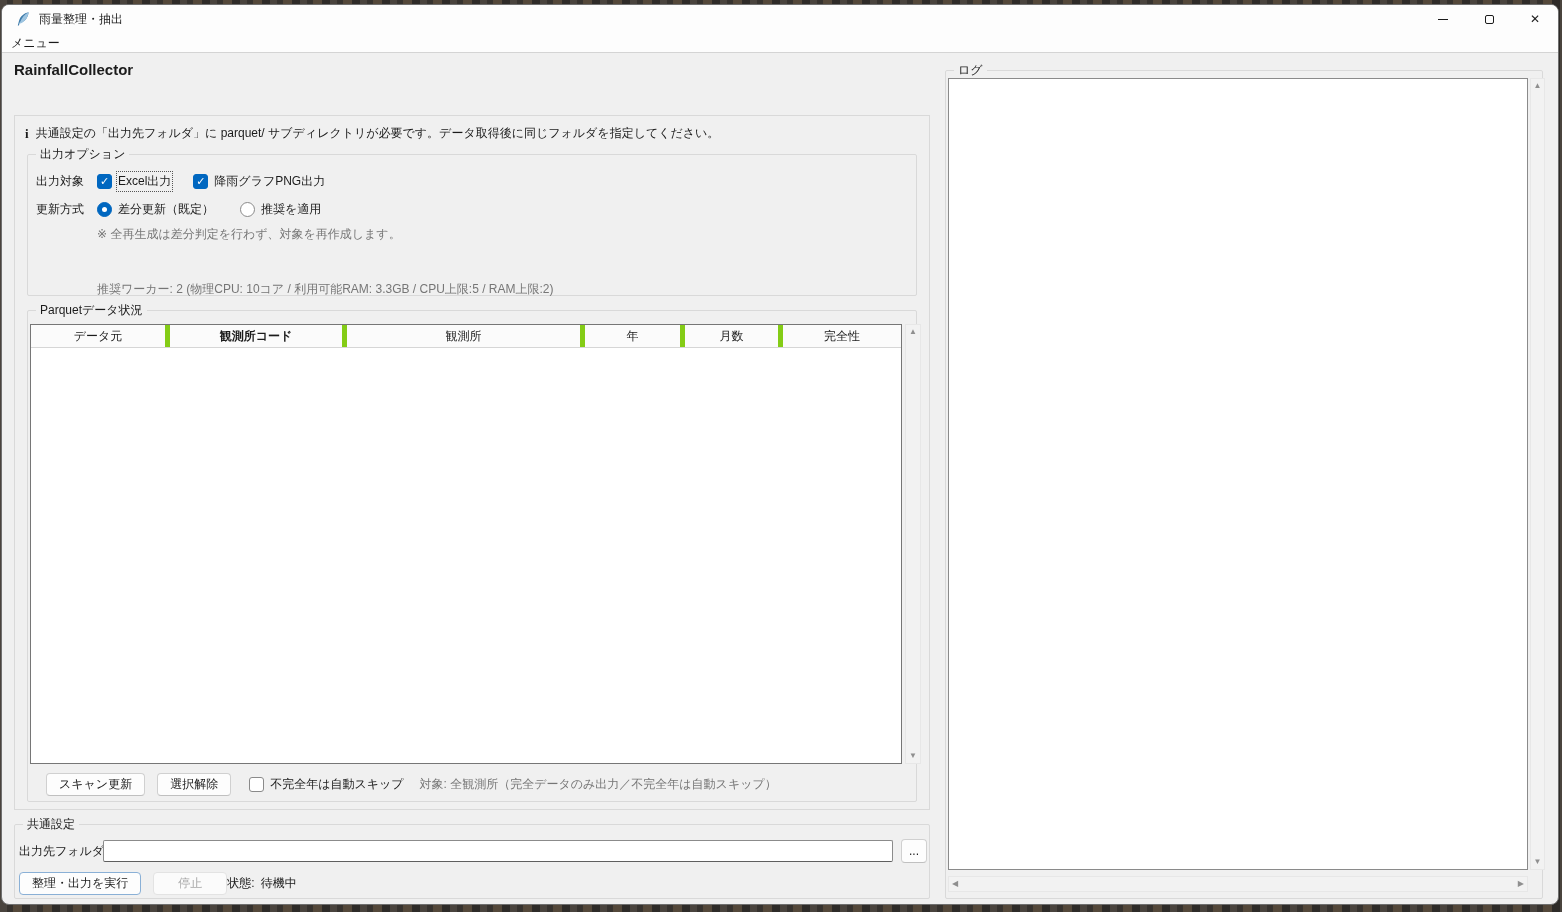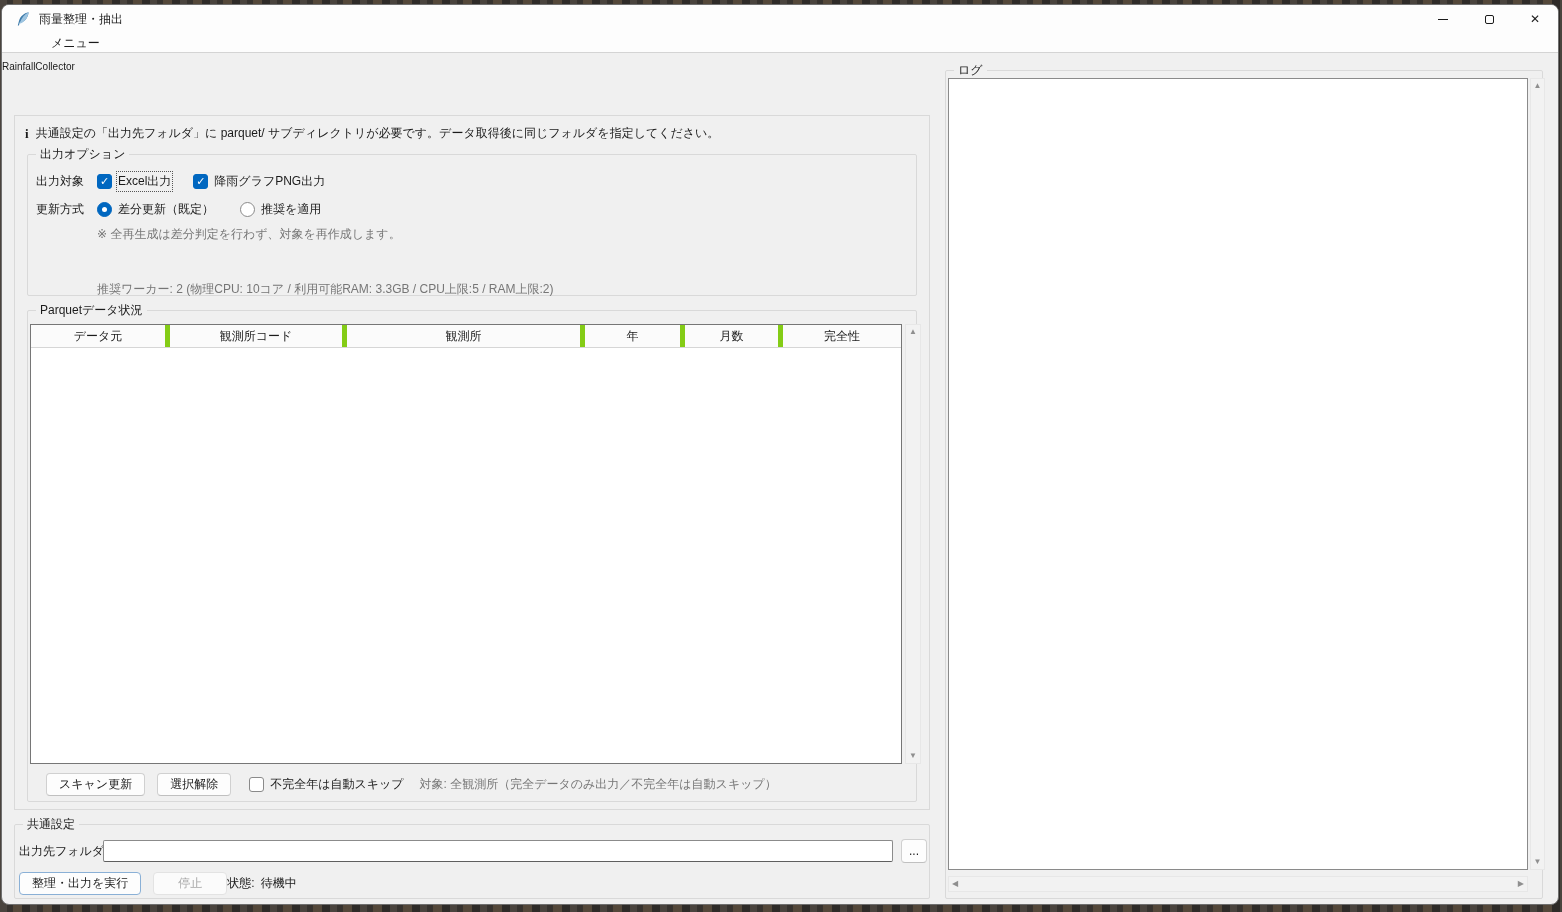--- a/index.html
+++ b/index.html
@@ -19,24 +19,24 @@
   .titlebar { position:absolute; left:0; top:0; width:100%; height:28px; background:var(--chrome); }
   .app-icon { position:absolute; left:13px; top:6px; width:16px; height:16px; }
   .win-title { position:absolute; left:37px; top:0; height:28px; line-height:28px; font-size:12px; }
   .win-controls { position:absolute; right:0; top:0; height:28px; display:flex; }
   .winbtn { width:46px; height:28px; display:flex; align-items:center; justify-content:center; }
   .glyph-min { width:10px; border-top:1px solid #1b1b1b; display:block; }
   .glyph-max { width:9px; height:9px; border:1px solid #1b1b1b; border-radius:2px; display:block; }
   .glyph-close { font-size:12px; color:#1b1b1b; line-height:1; }
   
   .menubar { position:absolute; left:0; top:28px; width:100%; height:20px; background:var(--chrome);
-             border-bottom:1px solid #d4d4d4;padding-left:40px; }
+             border-bottom:1px solid #d4d4d4; }
   .menu-item { display:inline-block; padding:0 6px; margin-left:3px; height:20px; line-height:19px; font-size:12px; }
   
-  .app-title { position:absolute; left:0; top:56px; font-size:10px; font-weight:normal; }
+  .app-title { position:absolute; left:12px; top:56px; font-size:15px; font-weight:bold; }
   .tabbar { position:absolute; left:12px; top:85px; height:26px; display:flex; align-items:flex-end; z-index:3; }
   .tab { height:22px; padding:3px 10px; font-size:12px; background:#ececec; border:1px solid #d9d9d9;
          border-bottom:none; margin-right:2px; white-space:nowrap; }
   .tab.active { height:26px; padding-top:6px; background:#fff; margin-bottom:-1px; z-index:4; }
   .pane { position:absolute; left:12px; top:110px; width:916px; height:695px;
           border:1px solid #d9d9d9; background:var(--bg); }
   
   .lbl { font-size:12px; color:var(--txt); white-space:nowrap; }
   .note { font-size:12px; color:var(--gray); white-space:nowrap; }
   .gb { position:absolute; border:1px solid #d9d9d9; border-radius:2px; }
@@ -145,21 +145,21 @@
         <span class="note">推奨ワーカー: 2 (物理CPU: 10コア / 利用可能RAM: 3.3GB / CPU上限:5 / RAM上限:2)</span>
       </div>
     </div>
 
     <div class="gb" style="left:12px; top:194px; width:890px; height:492px;">
       <span class="legend">Parquetデータ状況</span>
 
       <div class="table" style="left:2px; top:13px; width:872px; height:440px;">
         <div class="thead">
             <div class="th" style="width: 139px;">データ元</div>
-            <div class="th" style="width: 177px;">観測所コード</div>
+            <div class="th" style="width: 177px; font-weight: bold;">観測所コード</div>
             <div class="th" style="width: 238px;">観測所</div>
             <div class="th" style="width: 100px;">年</div>
             <div class="th" style="width: 98px;">月数</div>
             <div class="th" style="flex: 1 1 0%;">完全性</div>
           </div>
         <div class="tbody"></div>
       </div>
 
       <div class="scroll v" style="left:877px; top:13px; width:16px; height:440px;">
         <span class="arr">▲</span>

